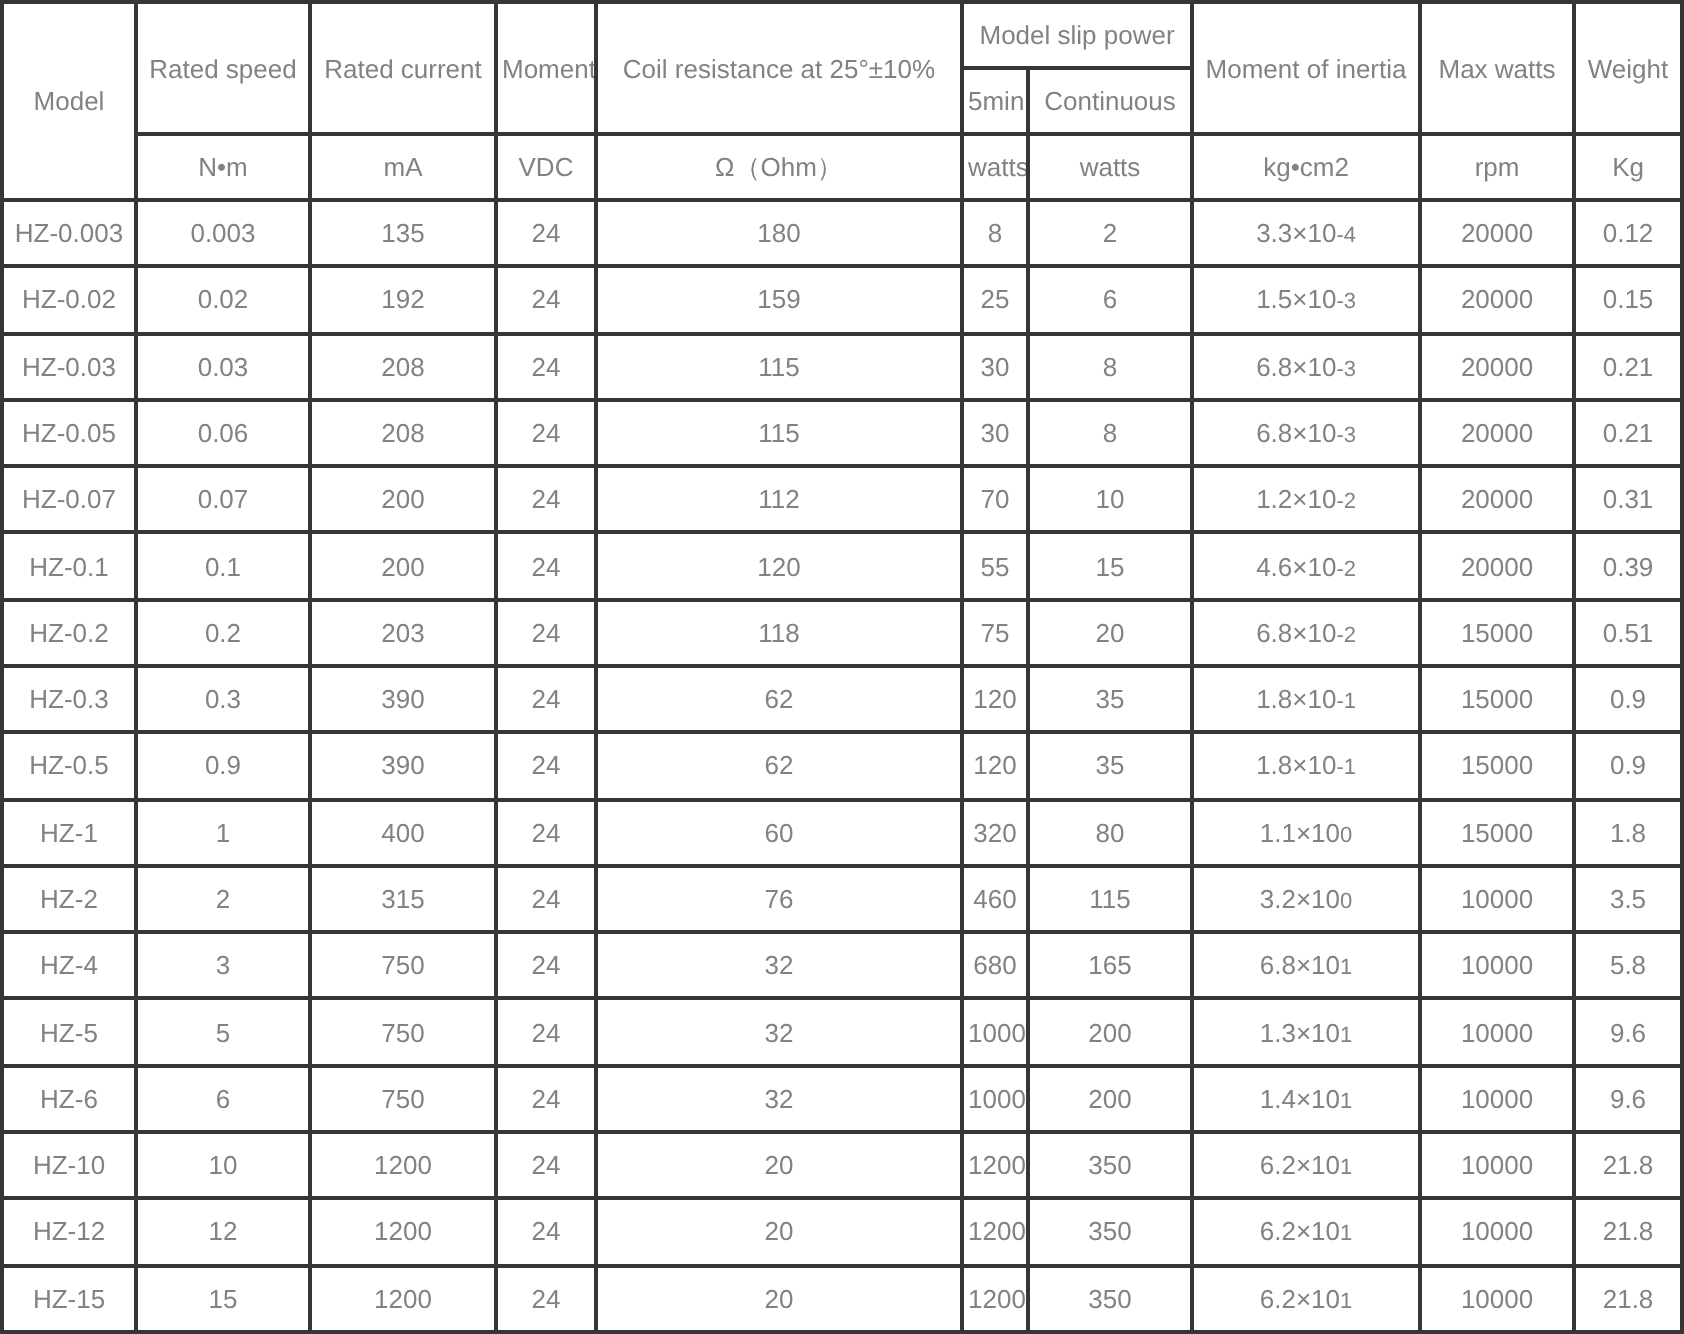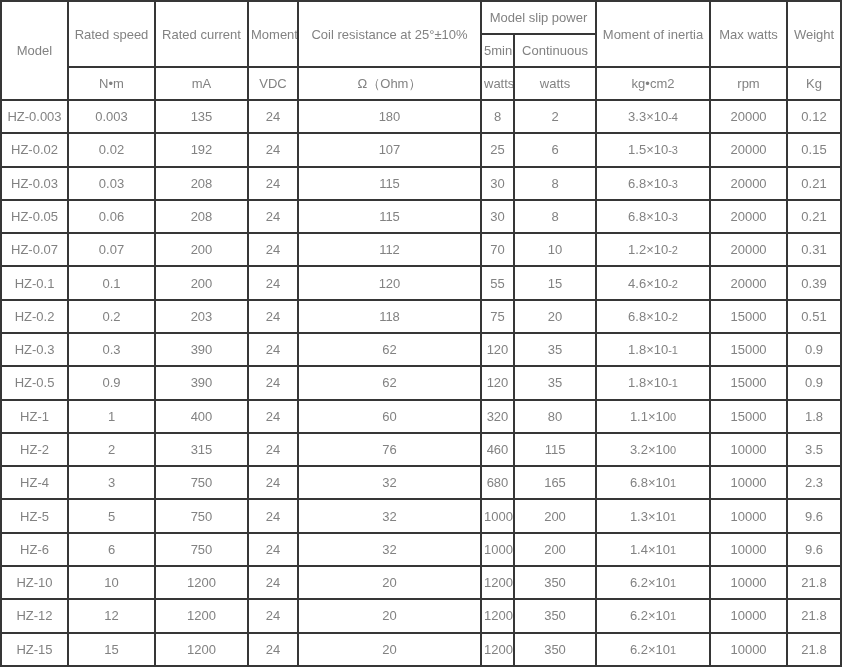--- a/index.html
+++ b/index.html
@@ -92,21 +92,21 @@
         <td>2</td>
         <td>3.3×10<span class="exp">-4</span></td>
         <td>20000</td>
         <td>0.12</td>
       </tr>
       <tr>
         <td>HZ-0.02</td>
         <td>0.02</td>
         <td>192</td>
         <td>24</td>
-        <td>107</td>
+        <td>159</td>
         <td>25</td>
         <td>6</td>
         <td>1.5×10<span class="exp">-3</span></td>
         <td>20000</td>
         <td>0.15</td>
       </tr>
       <tr>
         <td>HZ-0.03</td>
         <td>0.03</td>
         <td>208</td>
@@ -217,21 +217,21 @@
       <tr>
         <td>HZ-4</td>
         <td>3</td>
         <td>750</td>
         <td>24</td>
         <td>32</td>
         <td>680</td>
         <td>165</td>
         <td>6.8×10<span class="exp">1</span></td>
         <td>10000</td>
-        <td>2.3</td>
+        <td>5.8</td>
       </tr>
       <tr>
         <td>HZ-5</td>
         <td>5</td>
         <td>750</td>
         <td>24</td>
         <td>32</td>
         <td>1000</td>
         <td>200</td>
         <td>1.3×10<span class="exp">1</span></td>

